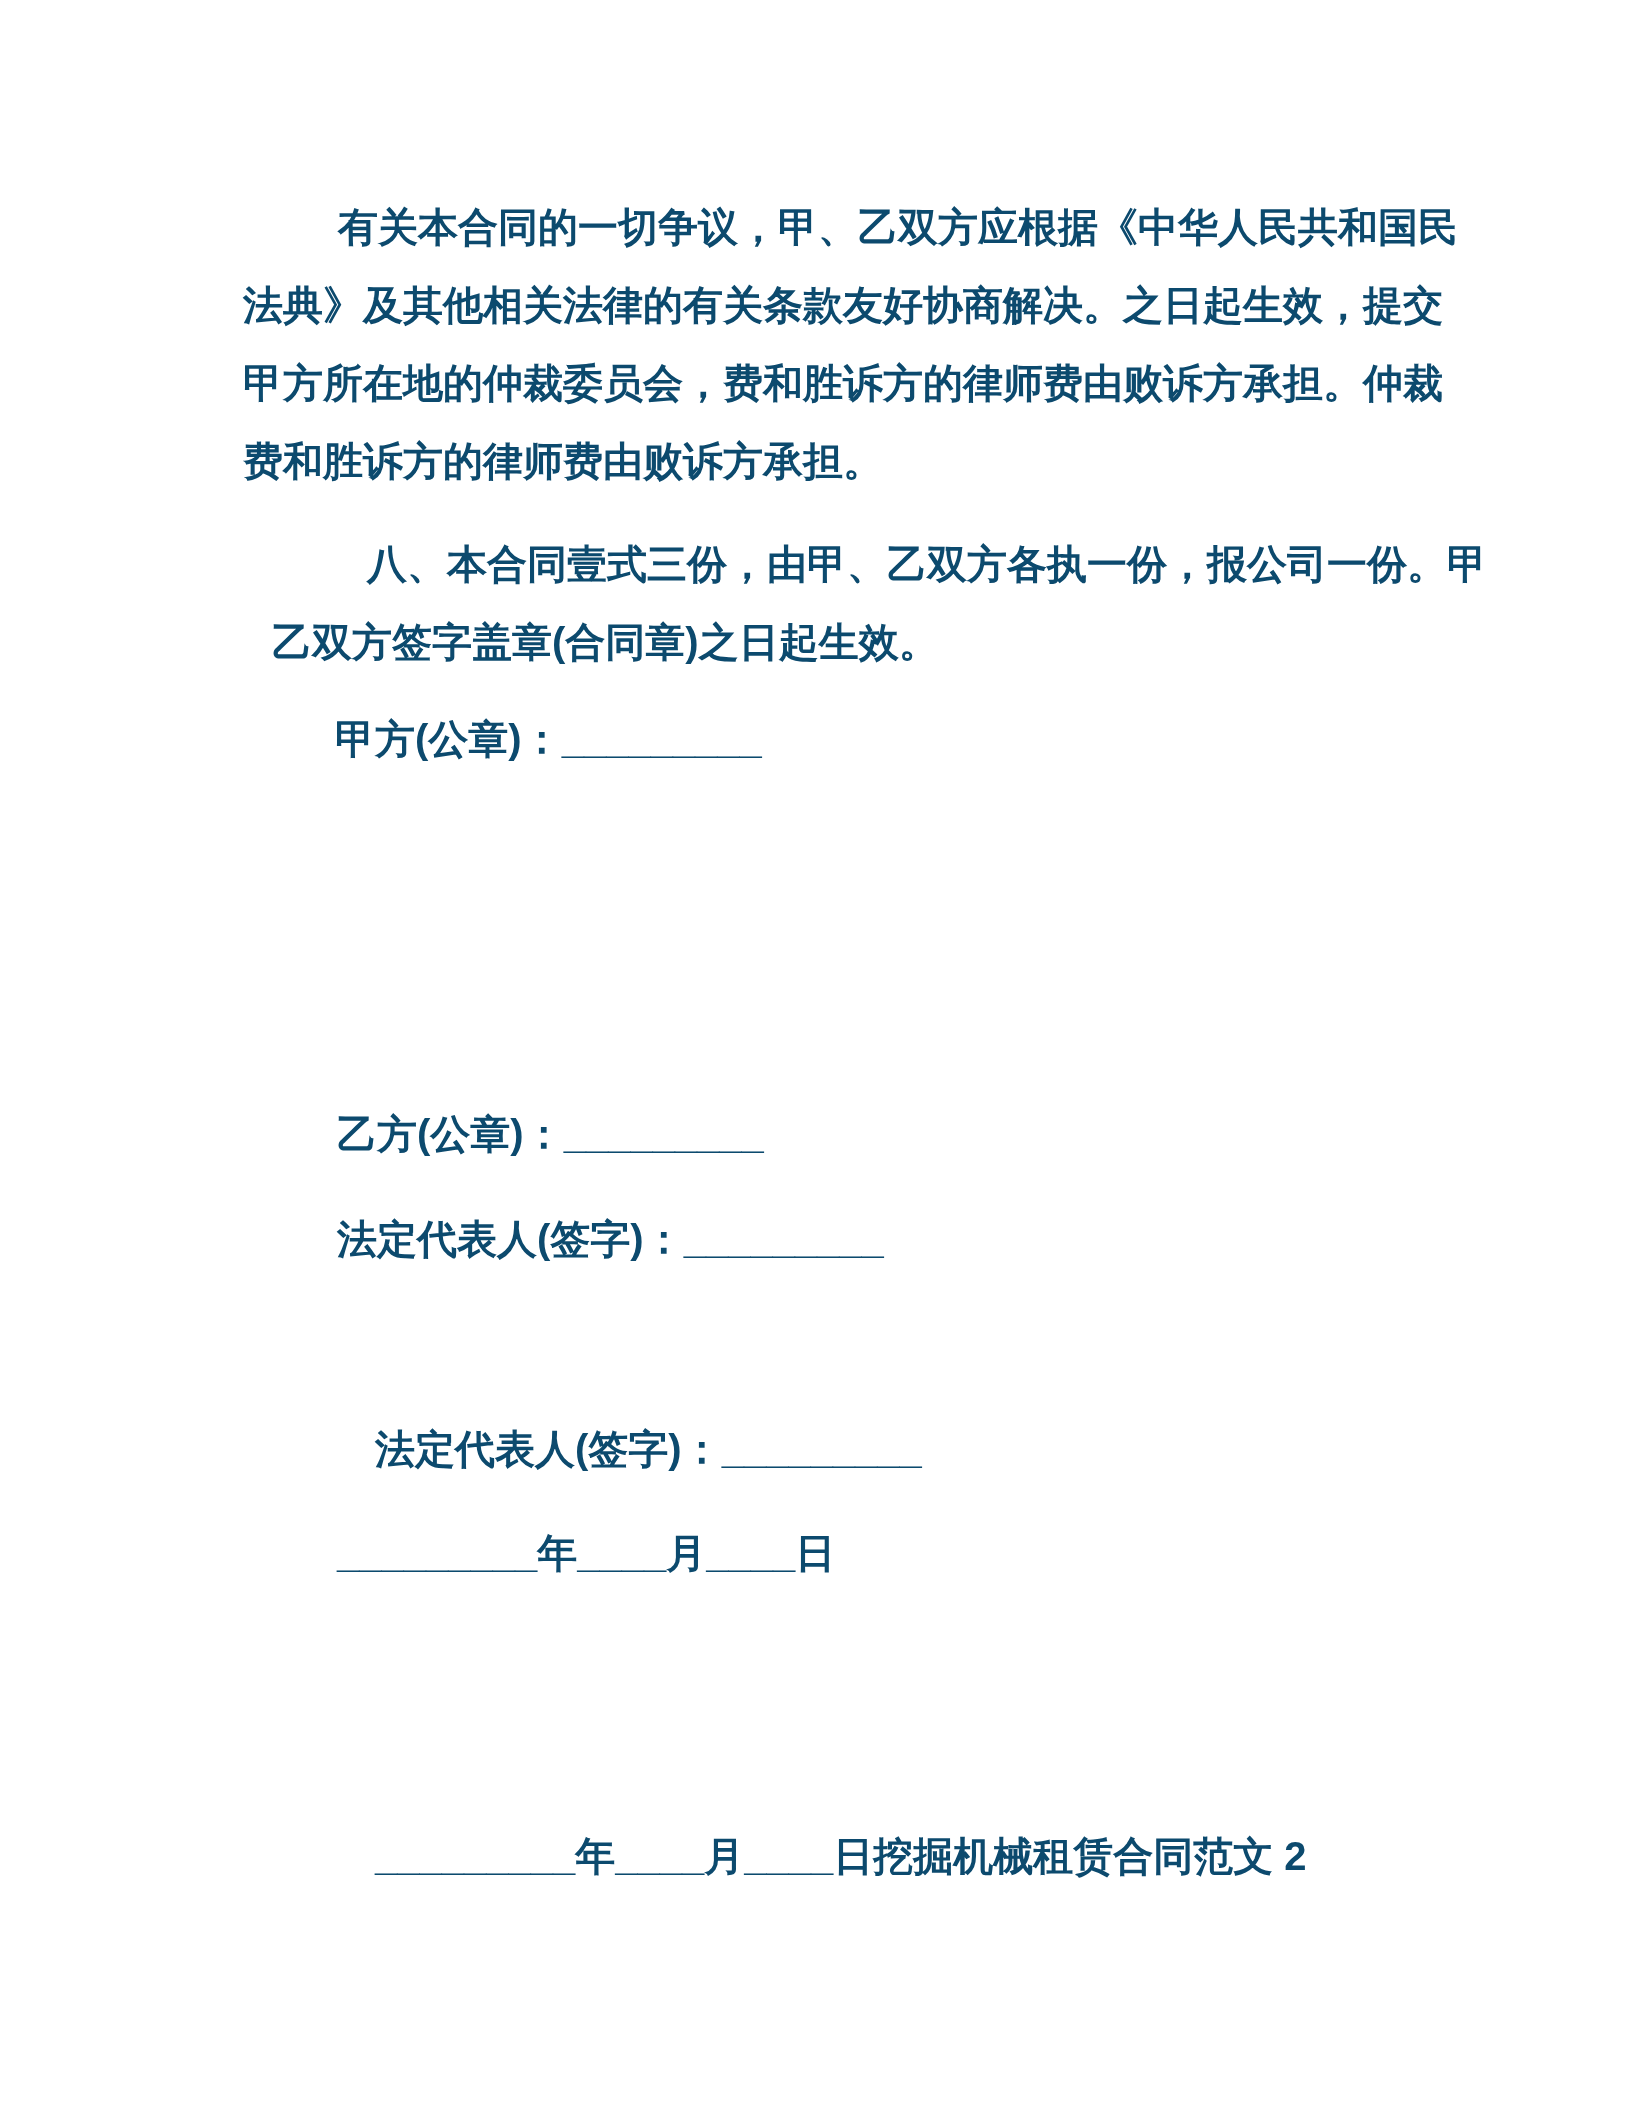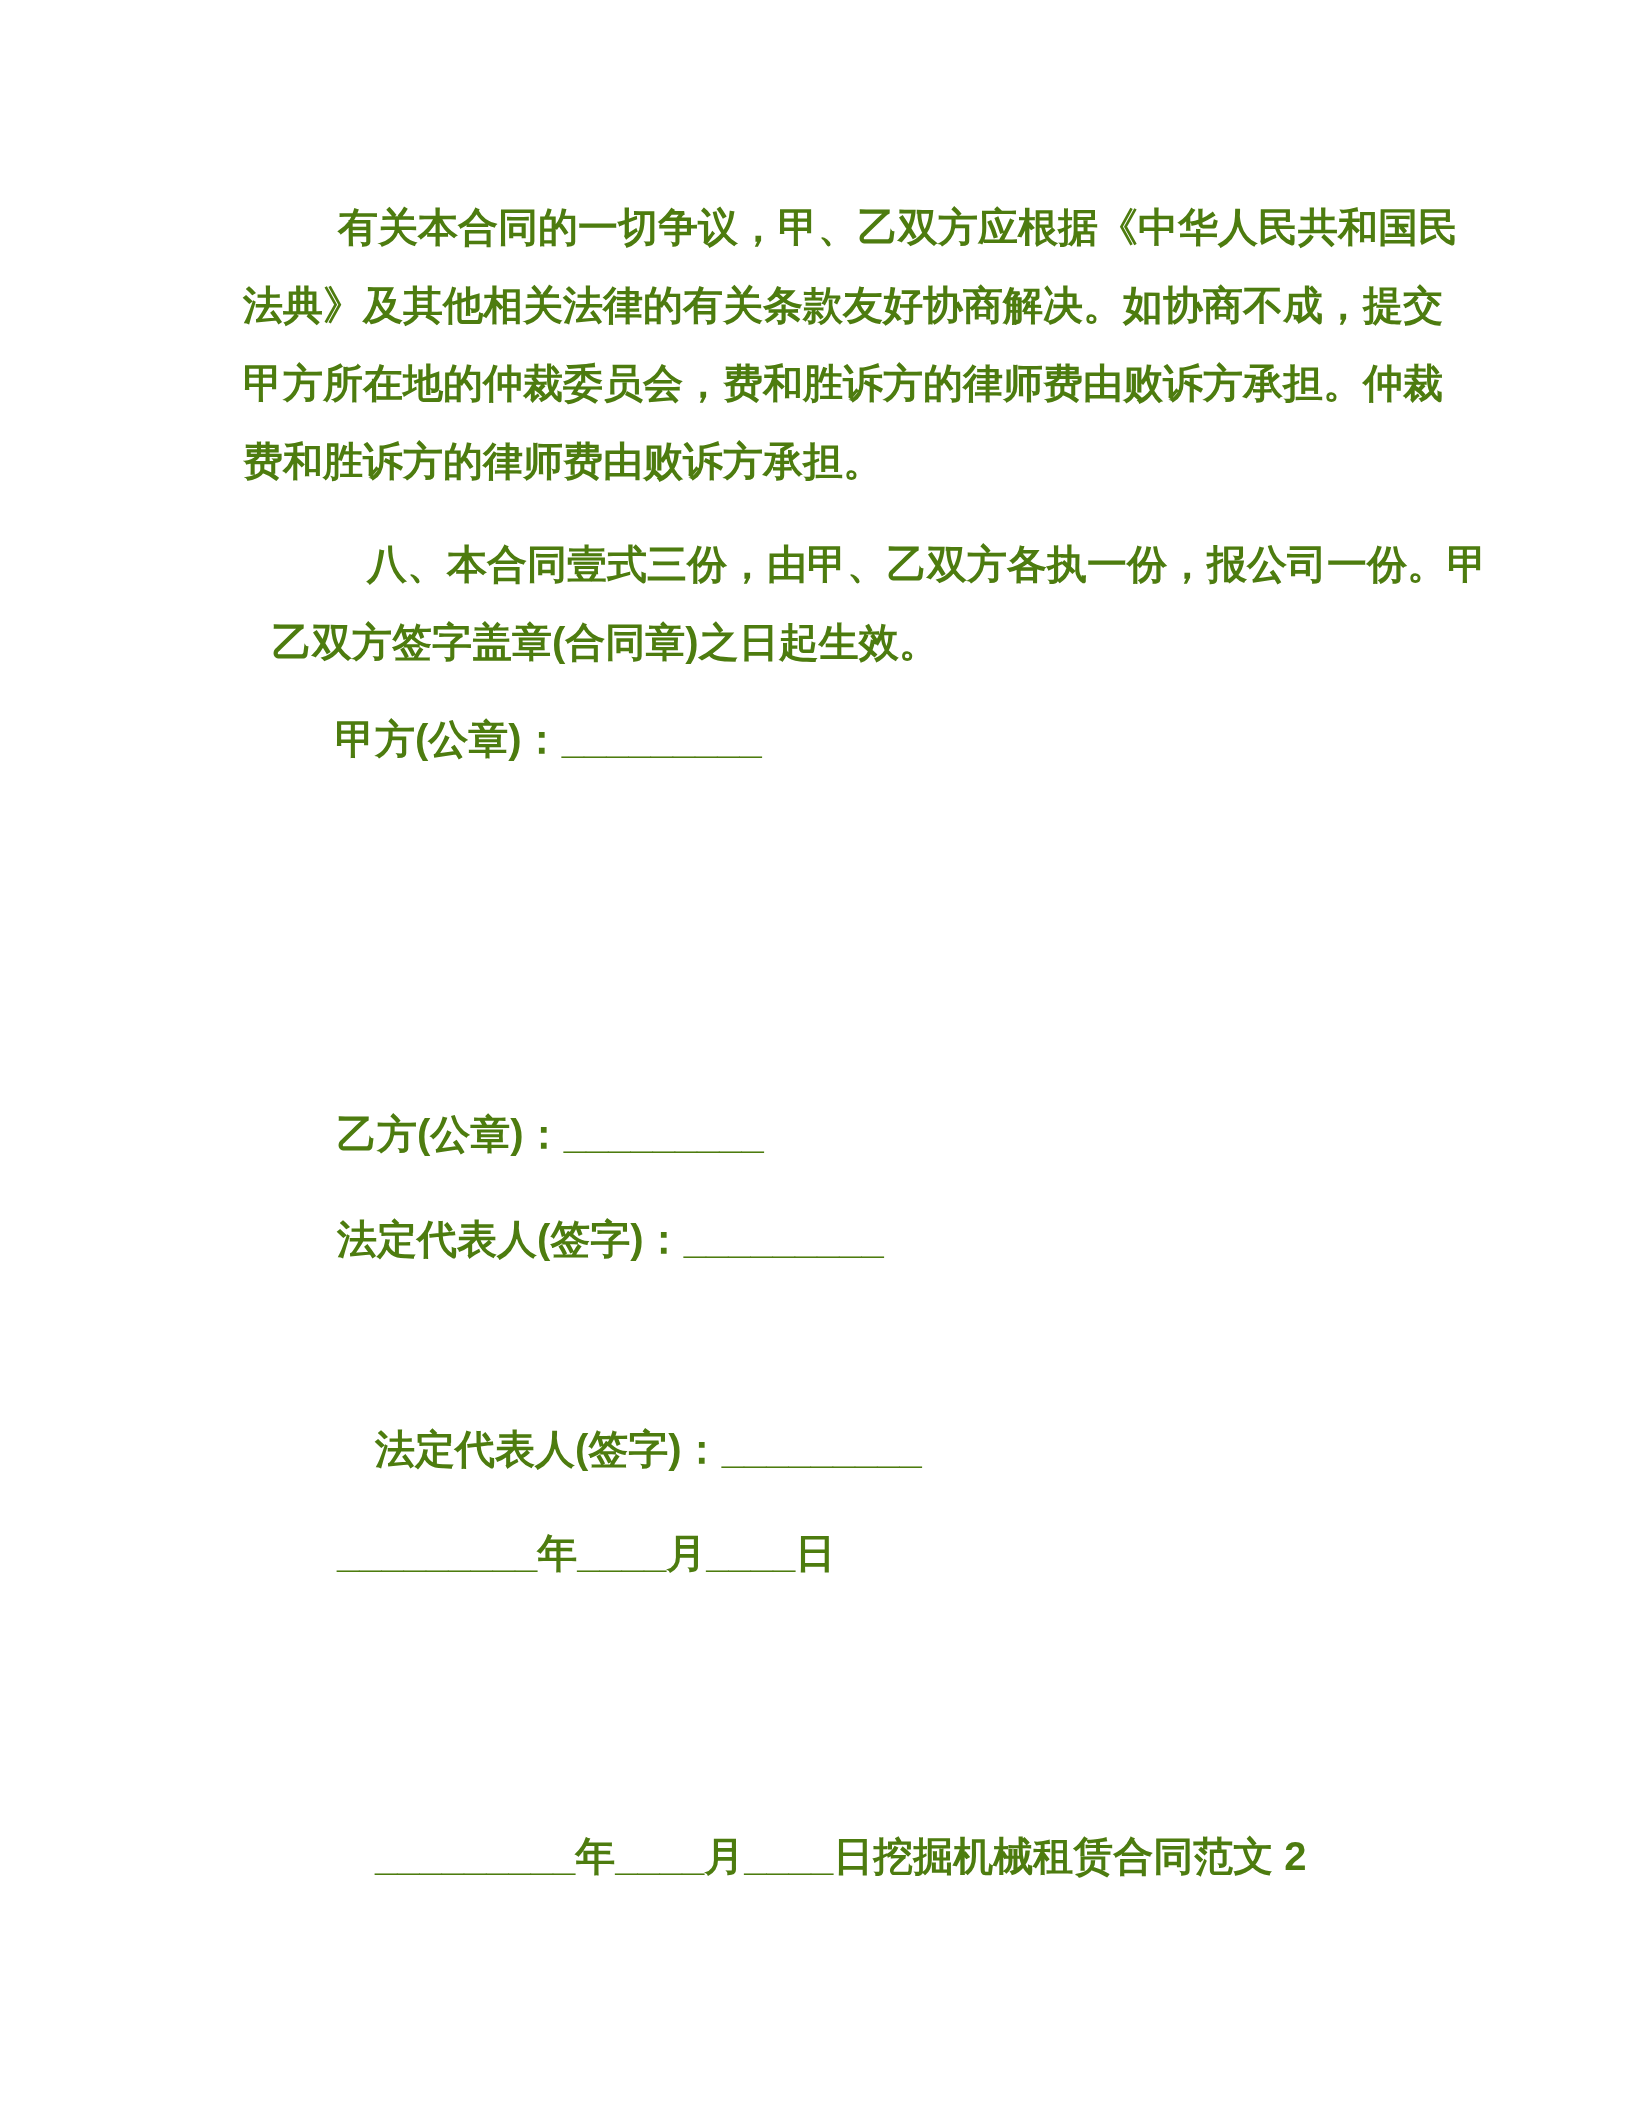--- a/index.html
+++ b/index.html
@@ -5,21 +5,21 @@
   html, body {
     margin: 0;
     padding: 0;
     background: #ffffff;
   }
   .page {
     position: relative;
     width: 1632px;
     height: 2112px;
     background: #ffffff;
-    color: #4d7c0f;
+    color: #0c4a6e;
     font-family: "Liberation Sans", "DejaVu Sans", sans-serif;
     font-weight: 700;
     overflow: hidden;
   }
   .block {
     position: absolute;
     font-size: 40px;
     line-height: 78px;
     white-space: nowrap;
     letter-spacing: 0px;
@@ -41,21 +41,21 @@
   .l-date         { left: 337px; top: 1514px; text-align: right; }
   .l-footer       { left: 375px; top: 1817px; }
 </style>
 </head>
 <body>
 
 <div class="page">
 
   <div class="block para p-dispute">
     <span class="ln indent">有关本合同的一切争议，甲、乙双方应根据《中华人民共和国民</span>
-    <span class="ln">法典》及其他相关法律的有关条款友好协商解决。如协商不成，提交</span>
+    <span class="ln">法典》及其他相关法律的有关条款友好协商解决。之日起生效，提交</span>
     <span class="ln">甲方所在地的仲裁委员会，费和胜诉方的律师费由败诉方承担。仲裁</span>
     <span class="ln">费和胜诉方的律师费由败诉方承担。</span>
   </div>
 
   <div class="block para p-counterparts">
     <span class="ln indent">八、本合同壹式三份，由甲、乙双方各执一份，报公司一份。甲</span>
     <span class="ln">乙双方签字盖章(合同章)之日起生效。</span>
   </div>
 
   <div class="block l-party-a">甲方(公章)：_________</div>

